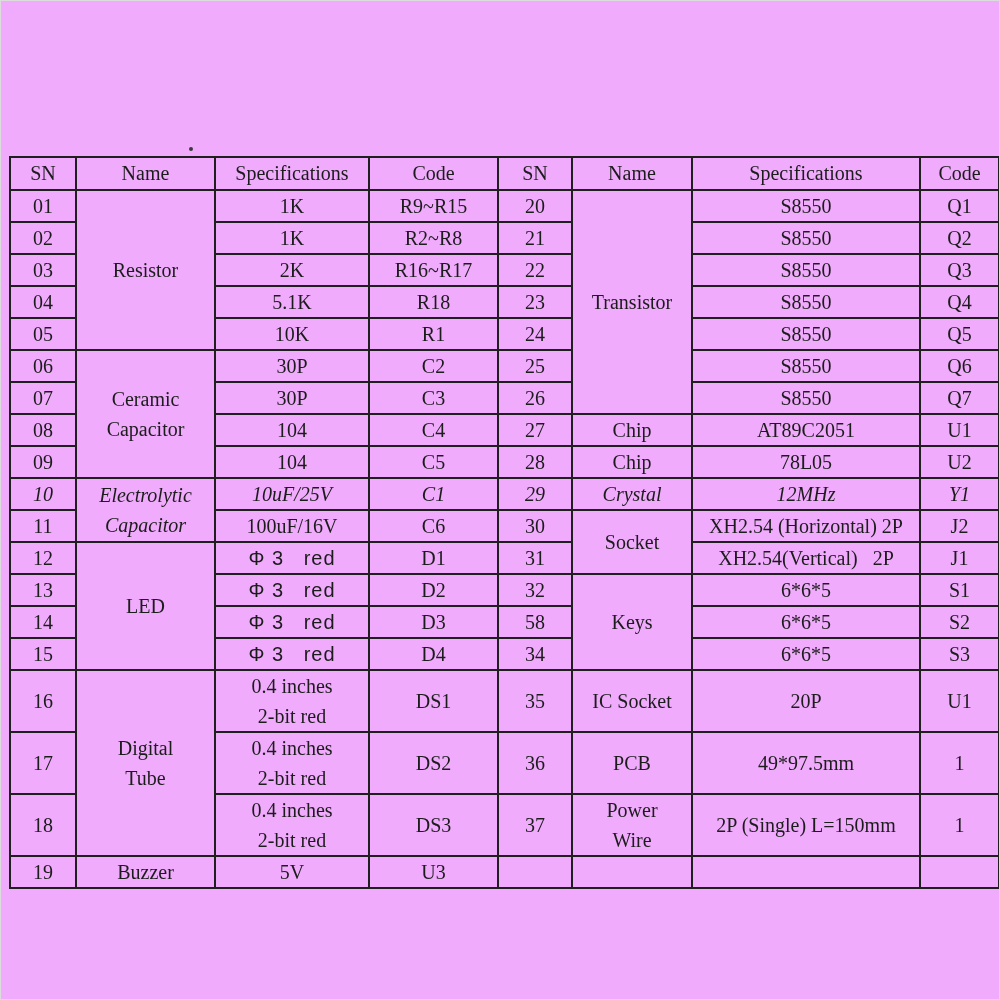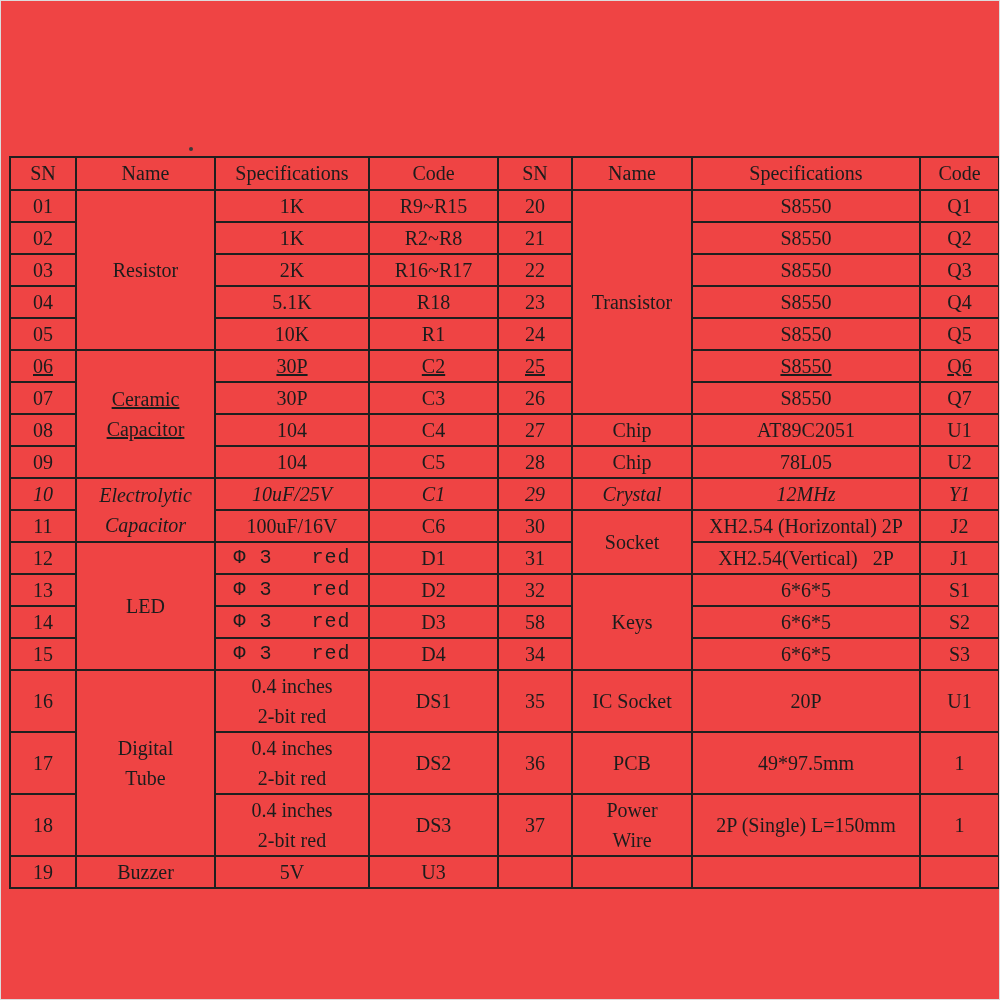--- a/index.html
+++ b/index.html
@@ -1,20 +1,20 @@
 <!DOCTYPE html>
 <html><head>
 <meta charset="utf-8">
 <style>
   html, body { margin: 0; padding: 0; background: #ffffff; }
   .canvas {
     position: relative;
     width: 1000px;
     height: 1000px;
-    background: #ef4444;
+    background: #f0abfc;
     border: 1px solid #dcdcdc;
     box-sizing: border-box;
     font-family: "Liberation Serif", serif;
     color: #1c1c1c;
     overflow: hidden;
   }
   .ink-dot {
     position: absolute;
     left: 188px;
     top: 146px;
@@ -39,21 +39,21 @@
     vertical-align: middle;
     font-size: 20px;
     font-weight: normal;
     line-height: 30px;
     white-space: pre-wrap;
     overflow: hidden;
   }
   table.parts tr.hdr { height: 33px; }
   table.parts tr.hdr th { line-height: 31px; }
   td.sans {
-    font-family: Liberation Mono, monospace;
+    font-family: Liberation Sans, sans-serif;
     font-size: 20px;
     letter-spacing: 1px;
   }
   td.vtop { vertical-align: top; padding-top: 2px; }
   td.vbot { vertical-align: bottom; padding-bottom: 4px; }
 </style>
 </head>
 <body>
 
 <div class="canvas">
@@ -118,21 +118,21 @@
           <td>Q4</td>
         </tr>
         <tr style="height: 30px;">
           <td>05</td>
           <td>10K</td>
           <td>R1</td>
           <td>24</td>
           <td>S8550</td>
           <td>Q5</td>
         </tr>
-        <tr style="height: 30px; text-decoration: underline;">
+        <tr style="height: 30px;">
           <td>06</td>
           <td rowspan="4">Ceramic
 Capacitor</td>
           <td>30P</td>
           <td>C2</td>
           <td>25</td>
           <td>S8550</td>
           <td>Q6</td>
         </tr>
         <tr style="height: 30px; margin-left: 41px;">

